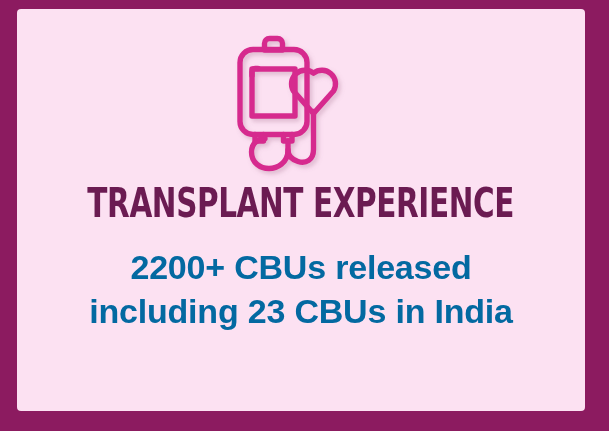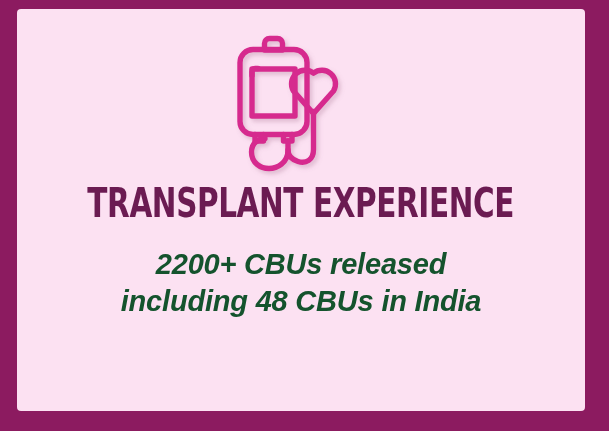--- a/index.html
+++ b/index.html
@@ -64,27 +64,26 @@
     transform-origin: center center;
     white-space: nowrap;
     margin: 4px 0 0 0;
     text-align: center;
   }
 
   
   .body-block {
     margin-top: 22px;
     text-align: center;
-    color: #14532d;
+    color: #0369a1;
     font-family: "Liberation Sans", sans-serif;
     font-weight: 600;
-    font-size: 29px;
+    font-size: 34px;
     line-height: 1.28;
     letter-spacing: -0.2px;
-    font-style: italic;
   }
   .body-line {
     white-space: nowrap;
     display: block;
   }
 </style>
 </head>
 <body>
 
 <div id="infographic-card-frame">
@@ -117,17 +116,17 @@
           <path d="M82.5 82.5 L62.5 60 a13.6 13.6 0 0 1 20 -17.8
                    a13.6 13.6 0 0 1 20 17.8 z"></path>
         </g>
       </svg>
     </div>
 
     <div class="title">TRANSPLANT EXPERIENCE</div>
 
     <div class="body-block">
       <span class="body-line">2200+ CBUs released</span>
-      <span class="body-line">including 48 CBUs in India</span>
+      <span class="body-line">including 23 CBUs in India</span>
     </div>
 
   </div>
 </div>
 
 </body></html>

